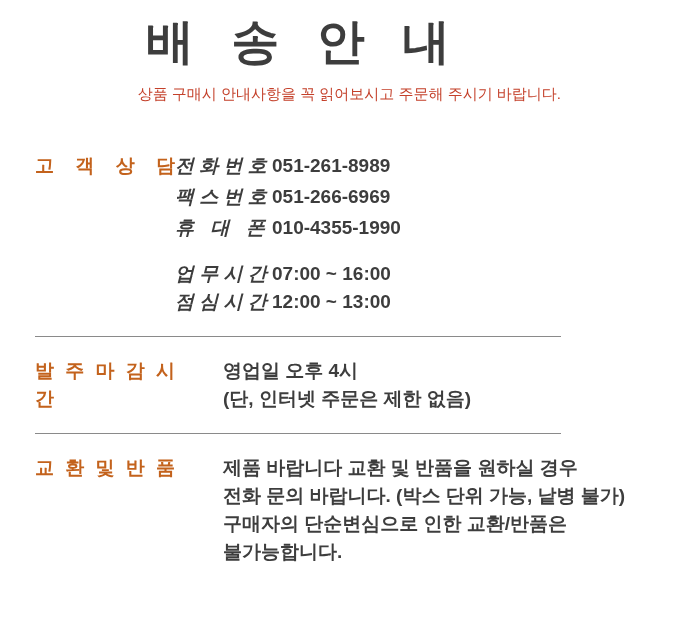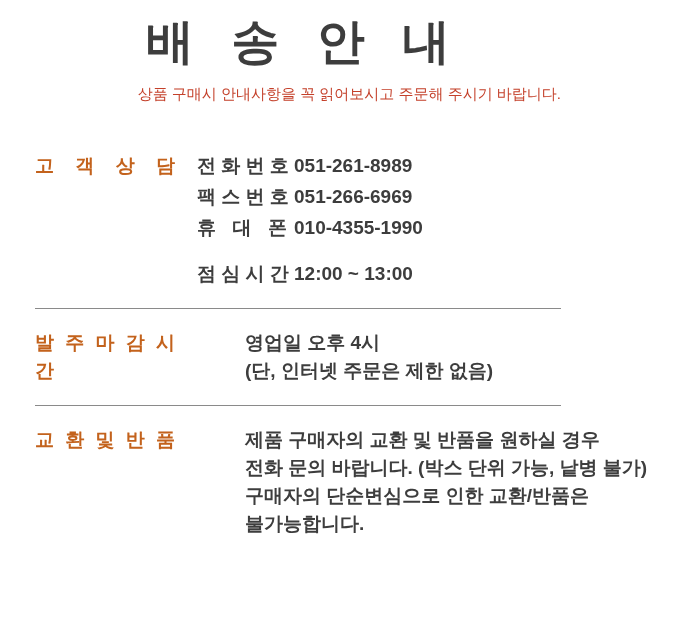--- a/index.html
+++ b/index.html
@@ -31,21 +31,20 @@
     line-height: 20px;
   }
 
   .section { display: flex; align-items: flex-start; }
   .section-first { margin-top: 46px; }
   .section-rest  { margin-top: 20px; gap: 48px; }
 
   .section-label {
     flex: 0 0 140px;
     width: 140px;
-    margin-right: 22px;
     color: #c3621c;
     font-weight: bold;
     font-size: 19px;
     line-height: 31px;
     text-align: justify;
     text-align-last: justify;
     white-space: normal;
   }
   .section-rest .section-label { line-height: 28px; }
 
@@ -58,20 +57,21 @@
   .hours-row, .text-line { line-height: 28px; white-space: nowrap; }
   .group-spacer { height: 17px; }
 
   .field-label {
     display: inline-block;
     width: 90px;
     text-align: justify;
     text-align-last: justify;
     vertical-align: top;
     margin-right: 7px;
+    font-style: italic;
   }
 
   .divider {
     border: none;
     border-top: 1px solid #8a8a8a;
     margin: 20px 0 0 0;
     height: 0;
   }
 </style>
 </head>
@@ -89,40 +89,43 @@
         <span class="field-label">전 화 번 호</span><span class="field-value">051-261-8989</span>
       </div>
       <div class="contact-row">
         <span class="field-label">팩 스 번 호</span><span class="field-value">051-266-6969</span>
       </div>
       <div class="contact-row">
         <span class="field-label">휴 대 폰</span><span class="field-value">010-4355-1990</span>
       </div>
       <div class="group-spacer"></div>
       <div class="hours-row">
+        <span class="field-label">업 무 시 간</span><span class="field-value">07:00 ~ 16:00</span>
+      </div>
+      <div class="hours-row">
         <span class="field-label">점 심 시 간</span><span class="field-value">12:00 ~ 13:00</span>
       </div>
     </div>
   </div>
 
   <hr class="divider">
 
   <div class="section section-rest">
     <div class="section-label">발 주 마 감 시 간</div>
     <div class="section-content">
       <div class="text-line">영업일 오후 4시</div>
       <div class="text-line">(단, 인터넷 주문은 제한 없음)</div>
     </div>
   </div>
 
   <hr class="divider">
 
   <div class="section section-rest">
     <div class="section-label">교 환 및 반 품</div>
     <div class="section-content">
-      <div class="text-line">제품 구매자의 교환 및 반품을 원하실 경우</div>
+      <div class="text-line">제품 바랍니다 교환 및 반품을 원하실 경우</div>
       <div class="text-line">전화 문의 바랍니다. (박스 단위 가능, 낱병 불가)</div>
       <div class="text-line">구매자의 단순변심으로 인한 교환/반품은</div>
       <div class="text-line">불가능합니다.</div>
     </div>
   </div>
 
 </div>
 
 </body></html>

